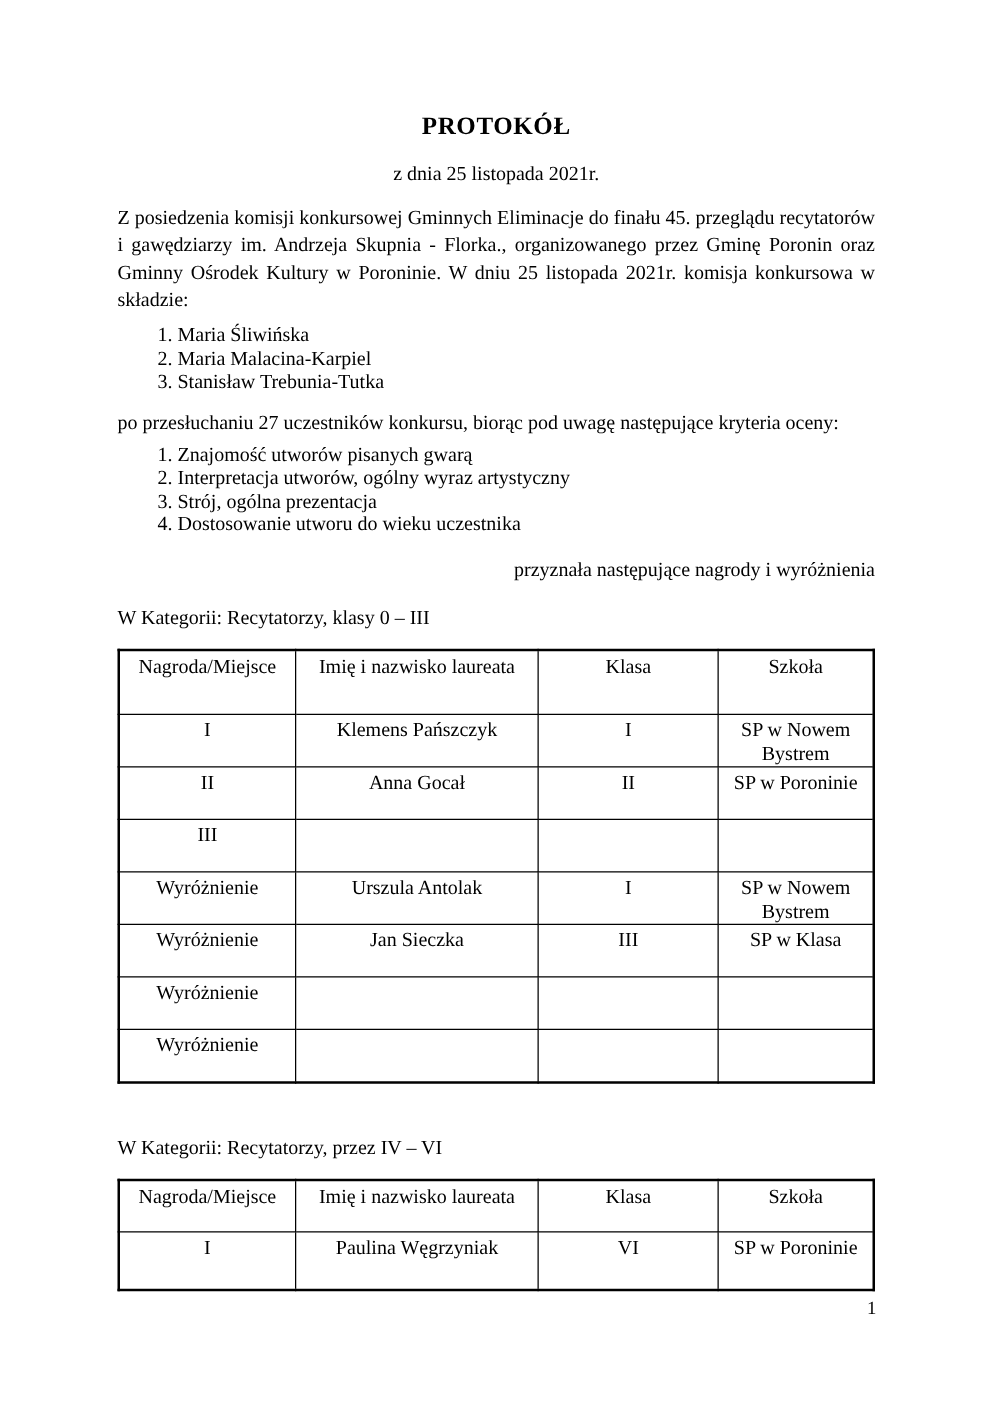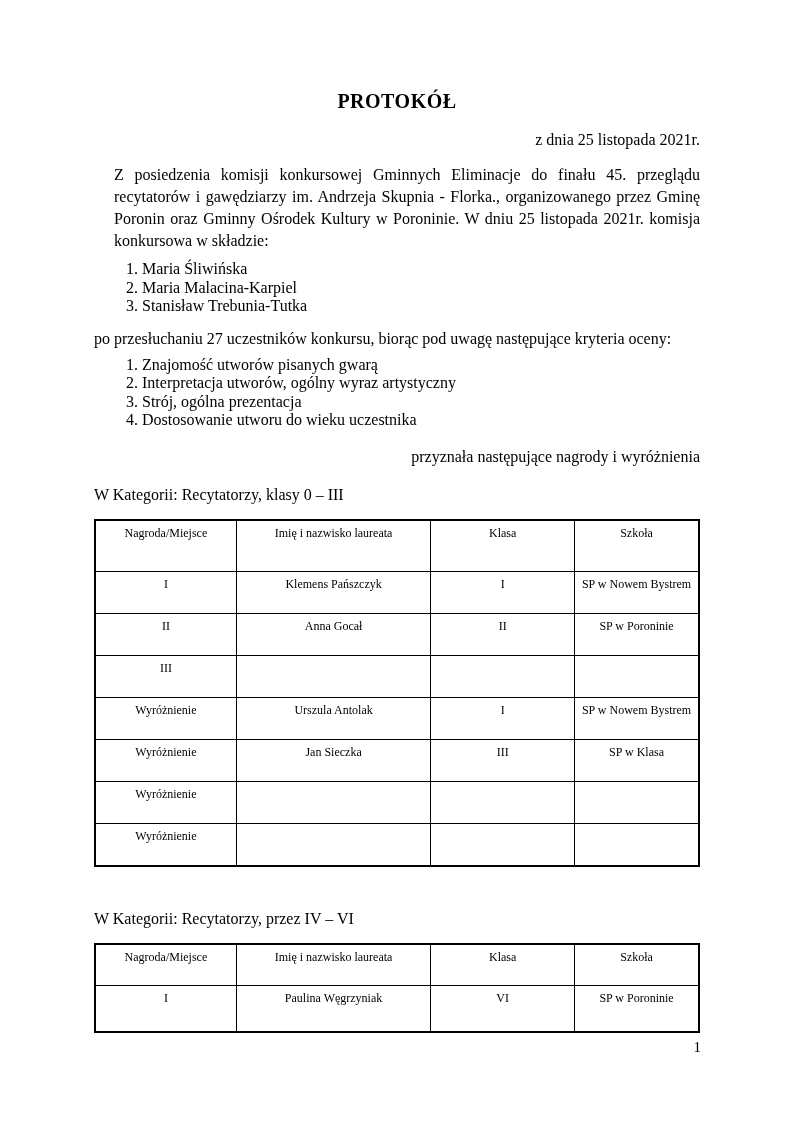--- a/index.html
+++ b/index.html
@@ -18,30 +18,29 @@
     background: #ffffff;
   }
   .doc-title {
     text-align: center;
     font-size: 20px;
     font-weight: bold;
     line-height: 21px;
     letter-spacing: 0.5px;
   }
   .subtitle {
-    text-align: right;
+    text-align: center;
     margin-top: 19px;
     line-height: 17px;
     font-family: Liberation Serif, serif;
   }
   .intro {
     margin-top: 16px;
     line-height: 22px;
     text-align: justify;
-    margin-left: 20px;
   }
   ol.num-list {
     margin: 8px 0 0 0;
     padding-left: 48px;
     line-height: 18.5px;
   }
   .para { margin-top: 14px; line-height: 18px; }
   .awards { margin-top: 18px; text-align: right; }
   .section-heading { margin-top: 20px; line-height: 18px; }
   .section-heading.h2 { margin-top: 43px; }
@@ -50,21 +49,21 @@
     width: 100%;
     border-collapse: collapse;
     border: 2px solid #000;
     table-layout: fixed;
   }
   table.results-table th, table.results-table td {
     border: 1px solid #000;
     text-align: center;
     vertical-align: top;
     font-weight: normal;
-    font-size: 12px;
+    font-size: 16px;
     line-height: 19px;
     padding: 3px 4px 0 4px;
     overflow: hidden;
   }
   .tbl-1 th { height: 52px; }
   .tbl-1 td { height: 42px; }
   .tbl-2 th { height: 42px; }
   .tbl-2 td { height: 46px; }
   col.c1 { width: 23.4%; }
   col.c2 { width: 32.2%; }

